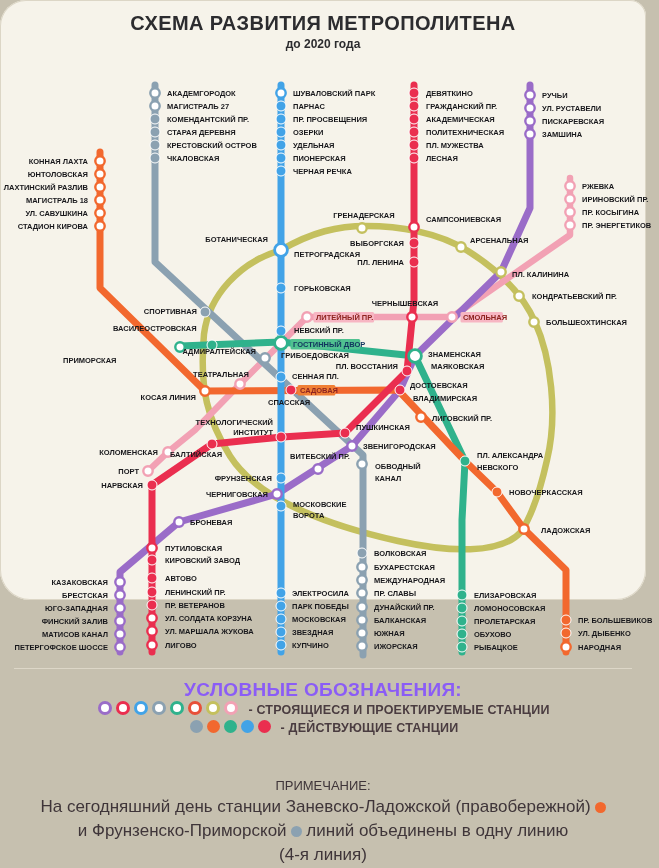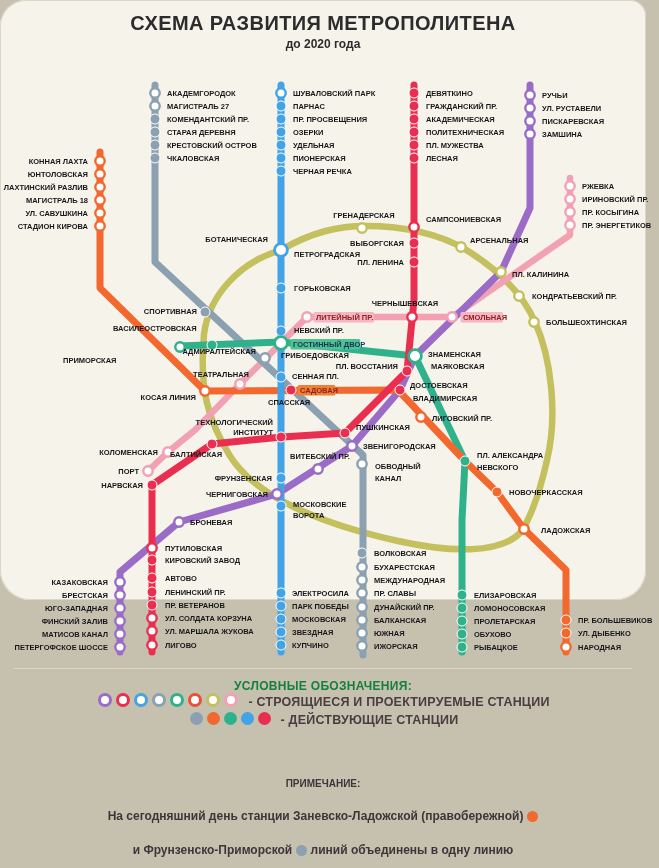--- a/index.html
+++ b/index.html
@@ -13,29 +13,29 @@
     background:#f6f3ea;
     border-radius:26px 16px 30px 30px;
     box-shadow:0 0 0 1px #dcd6c6 inset;
   }
   .title{position:absolute;top:12px;left:0;width:646px;text-align:center;color:#2c2c2f;}
   .title .l1{font-size:20px;font-weight:bold;letter-spacing:.4px;}
   .title .l2{font-size:12px;font-weight:bold;margin-top:2px;}
   #metro-svg{position:absolute;left:0;top:0;}
   .legend{position:absolute;left:0;top:668px;width:646px;text-align:center;}
   .legend .rule{height:1px;background:#ddd7c8;margin:0 14px 10px 14px;}
-  .legend .head{font-size:12px;font-weight:bold;color:#15803d;letter-spacing:.3px;text-align:center;}
+  .legend .head{font-size:19px;font-weight:bold;color:#8b5cf6;letter-spacing:.3px;text-align:center;}
   .leg-row{display:flex;align-items:center;justify-content:center;margin-top:0;}
   .leg-row .label{font-size:12.5px;font-weight:bold;color:#4a3c40;margin-left:8px;letter-spacing:.2px;}
   .sw{display:inline-block;border-radius:50%;margin:0 2px;}
   .sw.open{width:8px;height:8px;border:3px solid #888;background:#fff;}
   .sw.fill{width:13px;height:13px;}
   .note{position:absolute;left:0;top:778px;width:646px;text-align:center;color:#3f3539;}
-  .note .nh{font-size:10px;font-weight:bold;}
-  .note .nl{font-size:12px;font-weight:bold;margin-top:20px;}
+  .note .nh{font-size:13px;font-weight:normal;}
+  .note .nl{font-size:17px;font-weight:normal;margin-top:4px;}
   .dot{display:inline-block;width:11px;height:11px;border-radius:50%;vertical-align:middle;margin-left:4px;}
 </style>
 </head>
 <body>
 
 <div class="card">
   <div class="title">
     <div class="l1">СХЕМА РАЗВИТИЯ МЕТРОПОЛИТЕНА</div>
     <div class="l2">до 2020 года</div>
   </div>

